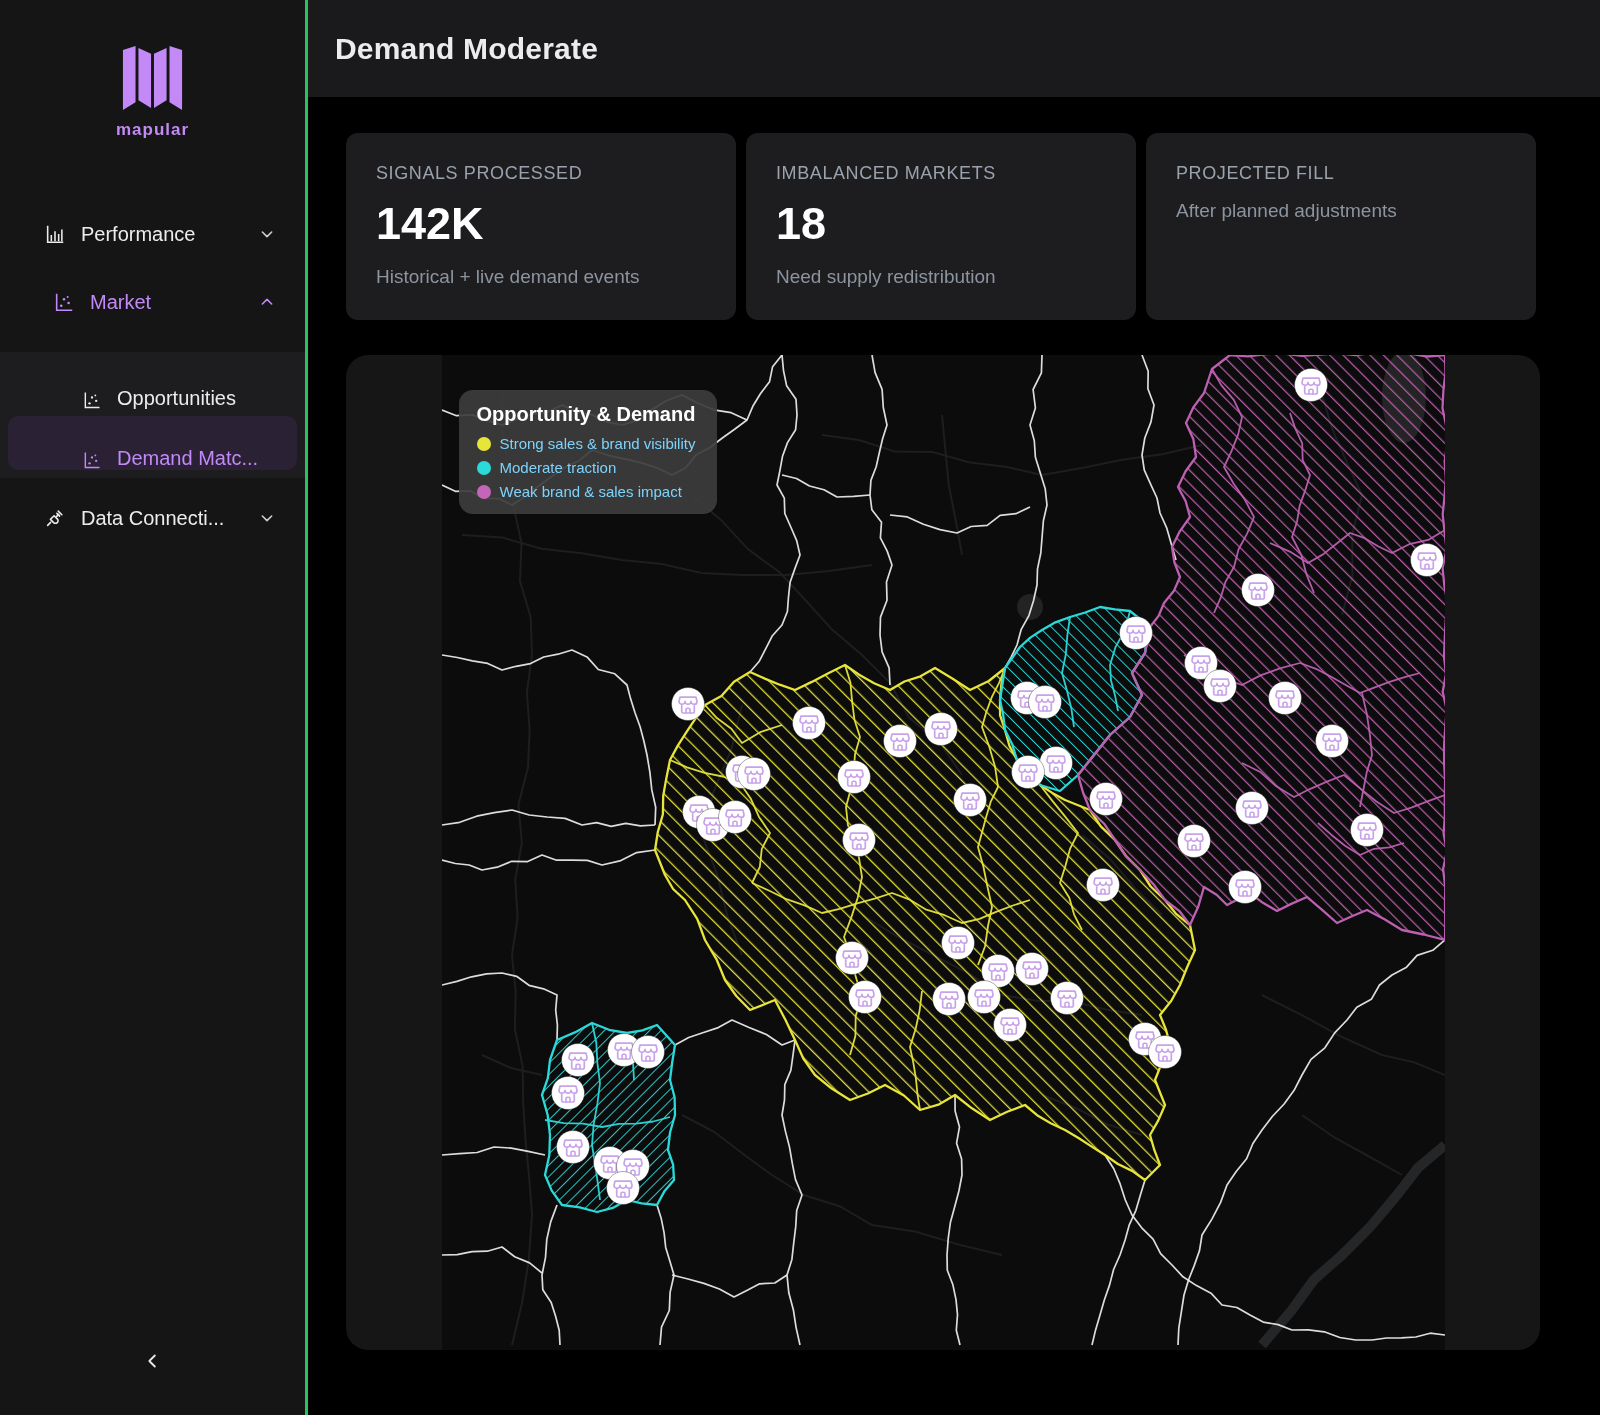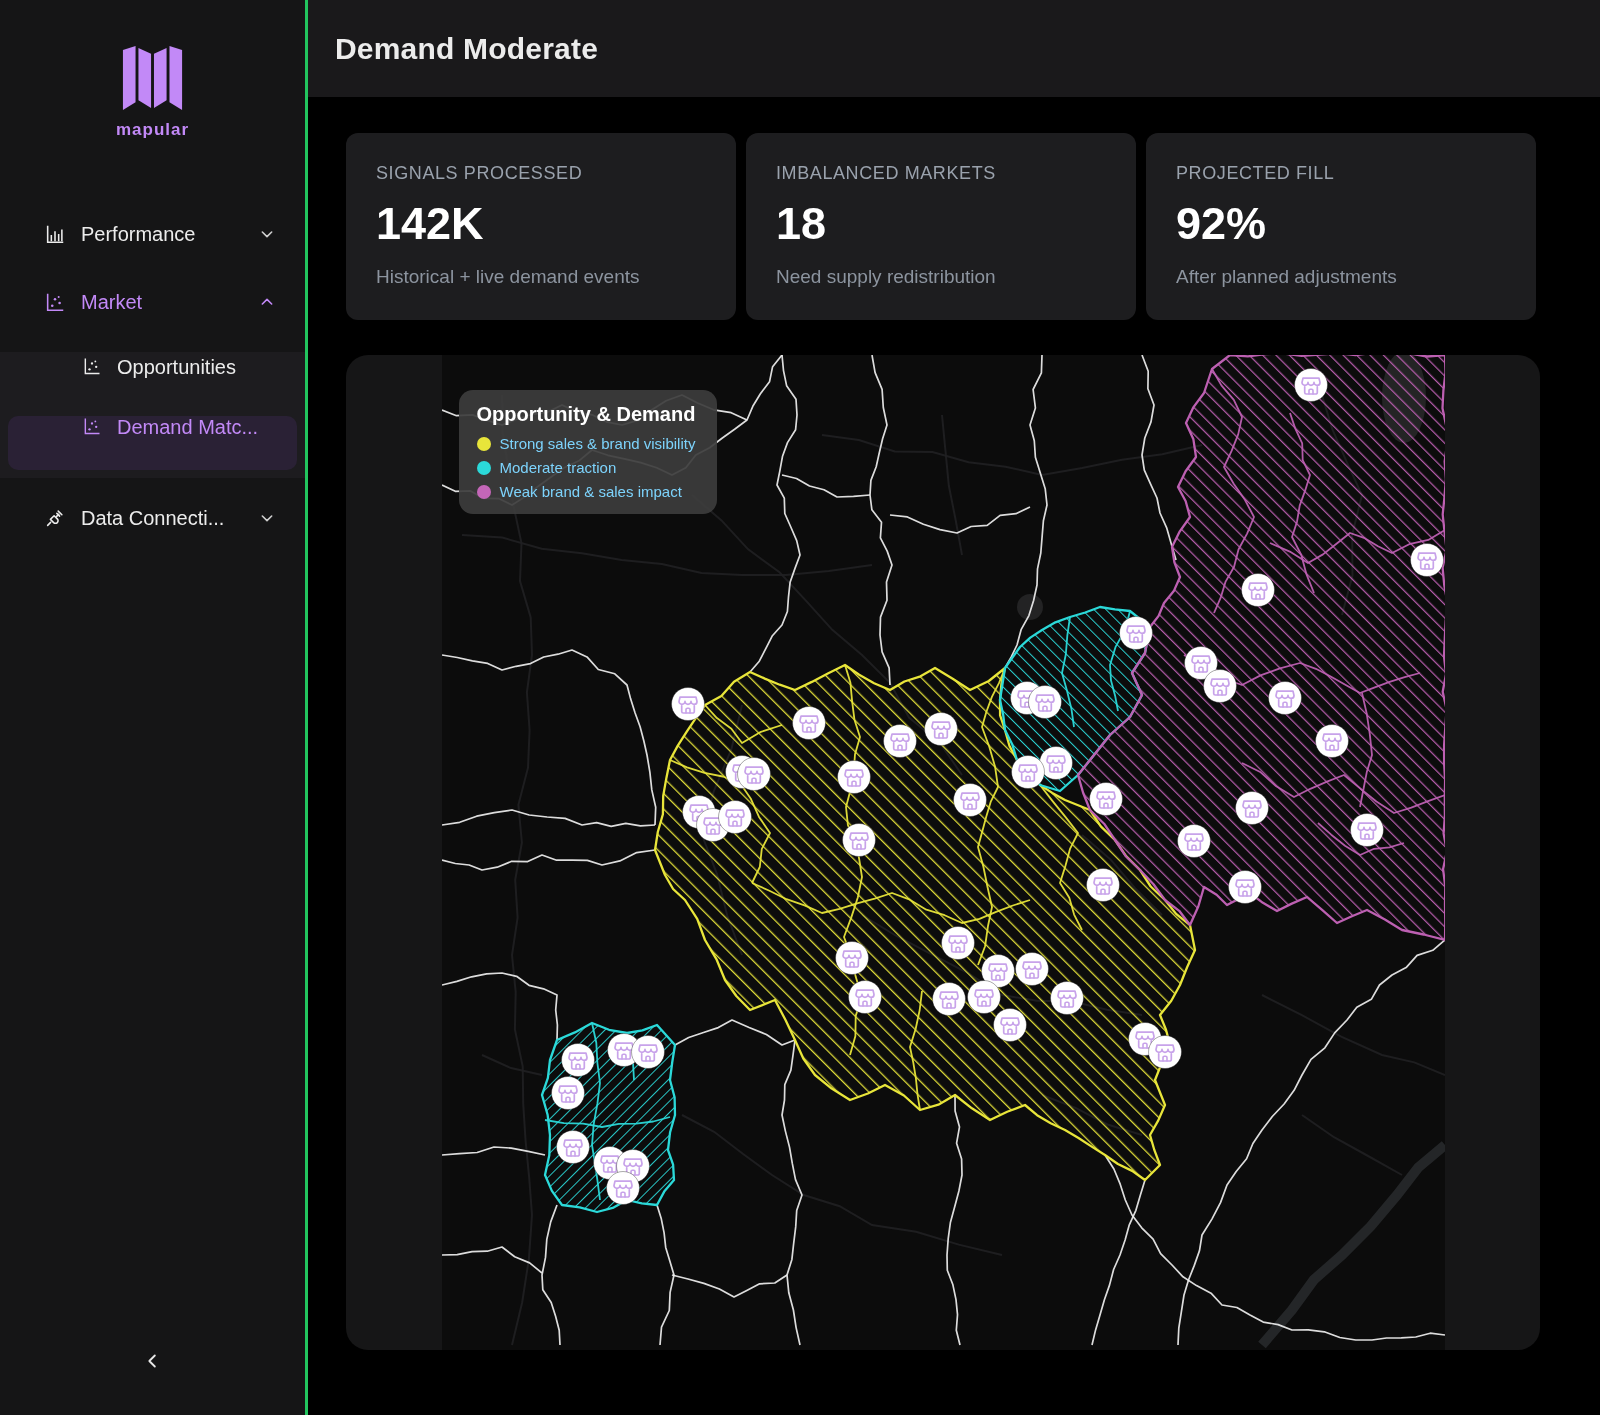--- a/index.html
+++ b/index.html
@@ -8,23 +8,23 @@
   .sidebar{width:308px;min-width:308px;height:1415px;background:#151516;border-right:3px solid #22c55e;position:relative;box-sizing:border-box;}
   .logo-area{padding-top:46px;text-align:center;}
   .logo-mark{display:inline-block;}
   .logo-text{margin-top:6px;font-size:17px;font-weight:bold;letter-spacing:1px;color:#c289f7;}
   .nav{margin-top:70px;}
   .nav-row{height:48px;display:flex;align-items:center;padding:0 30px 0 44px;cursor:pointer;}
   .nav-row .nicon{width:22px;height:22px;margin-right:15px;flex:0 0 22px;}
   .nav-row .nlabel{font-size:20px;color:#ececec;white-space:nowrap;overflow:hidden;}
   .nav-row .chev{margin-left:auto;width:16px;height:16px;color:#cfcfcf;}
   .nav-row.purple .nlabel,.nav-row.purple .nicon,.nav-row.purple .chev{color:#c289f7;}
-  .row-market{margin-top:20px;}
+  .row-market{margin-top:20px;margin-left:9px;}
   .subblock{margin-top:26px;background:#1d1c1f;padding:4px 0 6px 0;}
-  .sub-row{height:54px;display:flex;align-items:flex-start;padding:0 16px 0 82px;cursor:pointer;}
+  .sub-row{height:54px;display:flex;align-items:flex-end;padding:0 16px 0 82px;cursor:pointer;}
   .sub-row .nicon{width:20px;height:20px;margin-right:15px;flex:0 0 20px;color:#ececec;}
   .sub-row .nlabel{font-size:20px;color:#ececec;white-space:nowrap;}
   .sub-row.selected{margin:6px 8px 2px 8px;padding-left:74px;border-radius:10px;background:#2a2135;}
   .sub-row.selected .nlabel,.sub-row.selected .nicon{color:#c289f7;}
   .row-data{margin-top:16px;}
   .row-logout{margin-top:18px;}
   .collapse-btn{position:absolute;bottom:40px;left:50%;transform:translateX(-50%);width:28px;height:28px;display:flex;align-items:center;justify-content:center;color:#e8e8e8;cursor:pointer;}
   
   .main{flex:1;height:1415px;background:#000;}
   .header{height:97px;background:#1a191b;display:flex;align-items:center;padding-left:27px;}
@@ -158,21 +158,20 @@
       <div class="stat-value">142K</div>
       <div class="stat-sub">Historical + live demand events</div>
     </div>
     <div class="stat-card">
       <div class="stat-label">IMBALANCED MARKETS</div>
       <div class="stat-value">18</div>
       <div class="stat-sub">Need supply redistribution</div>
     </div>
     <div class="stat-card">
       <div class="stat-label">PROJECTED FILL</div>
-      <div class="stat-value">92%</div>
       <div class="stat-sub">After planned adjustments</div>
     </div>
   </div>
 
   <div class="map-card">
     <div class="map-wrap">
       <svg id="map-svg" viewBox="0 0 1003 995" width="1003" height="995">
           <defs>
             <pattern id="hatch0" patternUnits="userSpaceOnUse" width="11" height="11" patternTransform="rotate(-45)">
               <line x1="0" y1="0" x2="0" y2="11" stroke="#e8e53a" stroke-width="2.6"></line>

